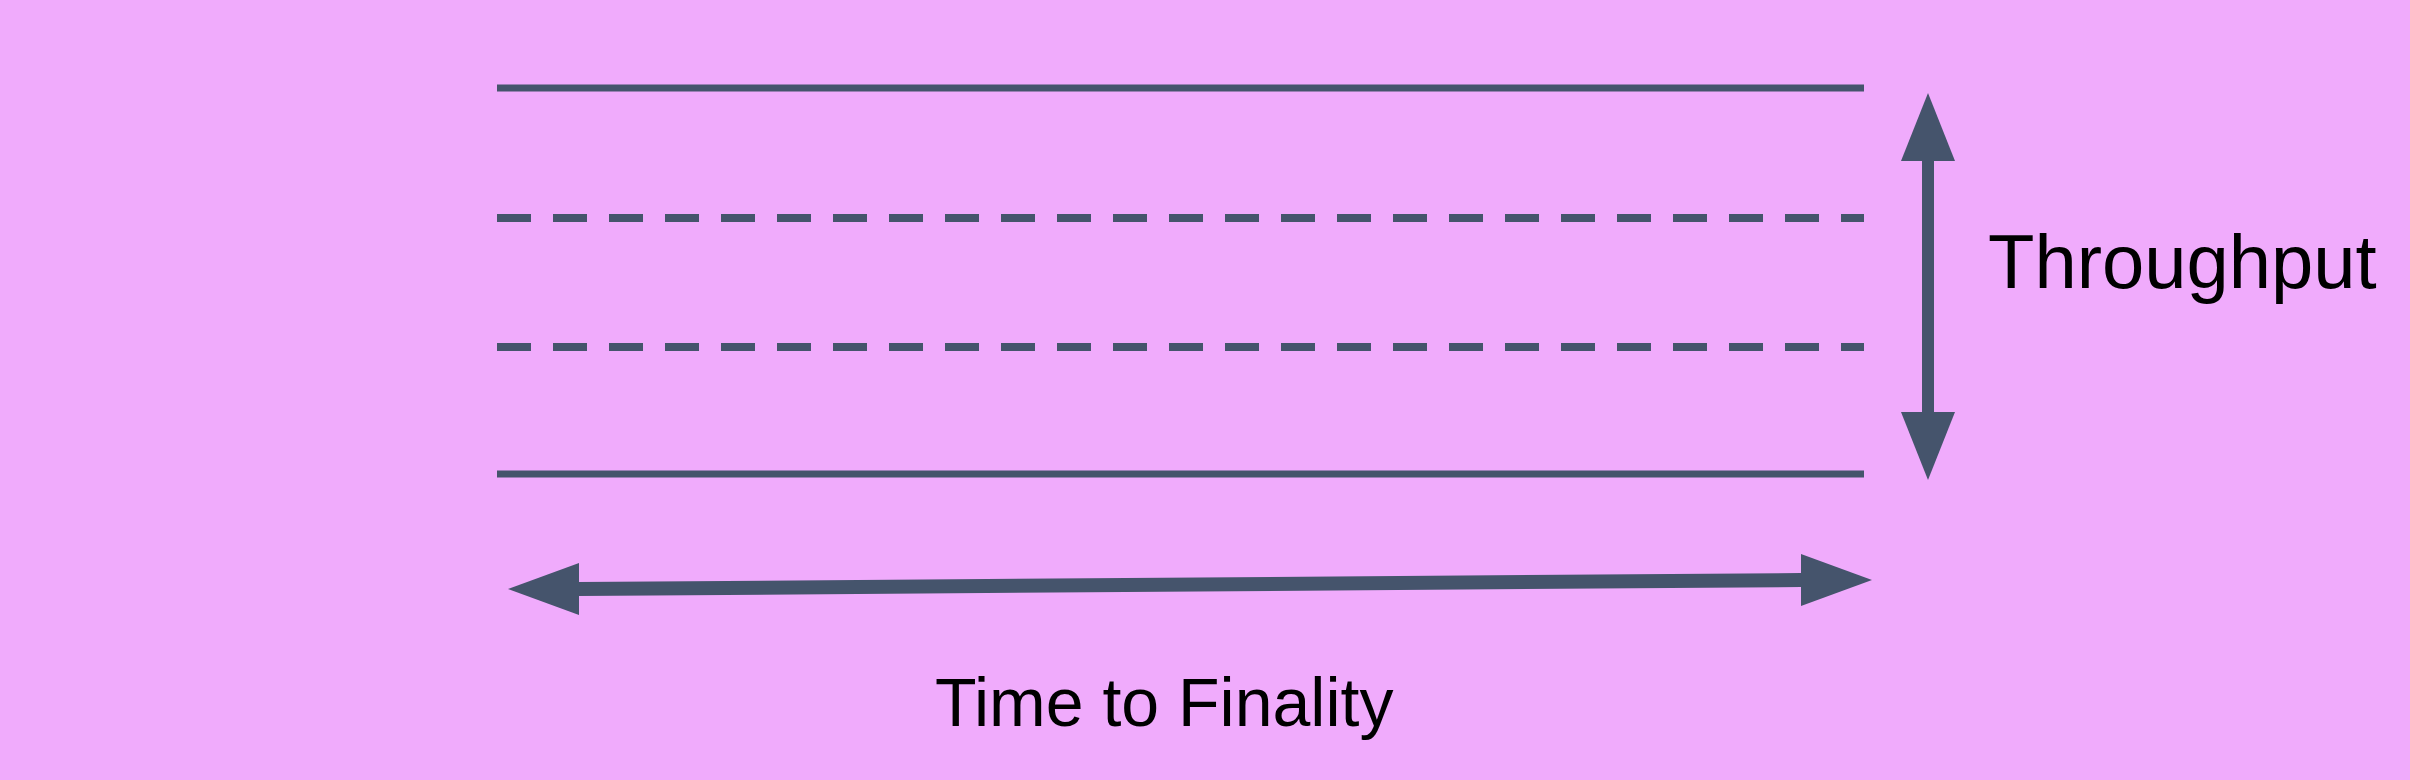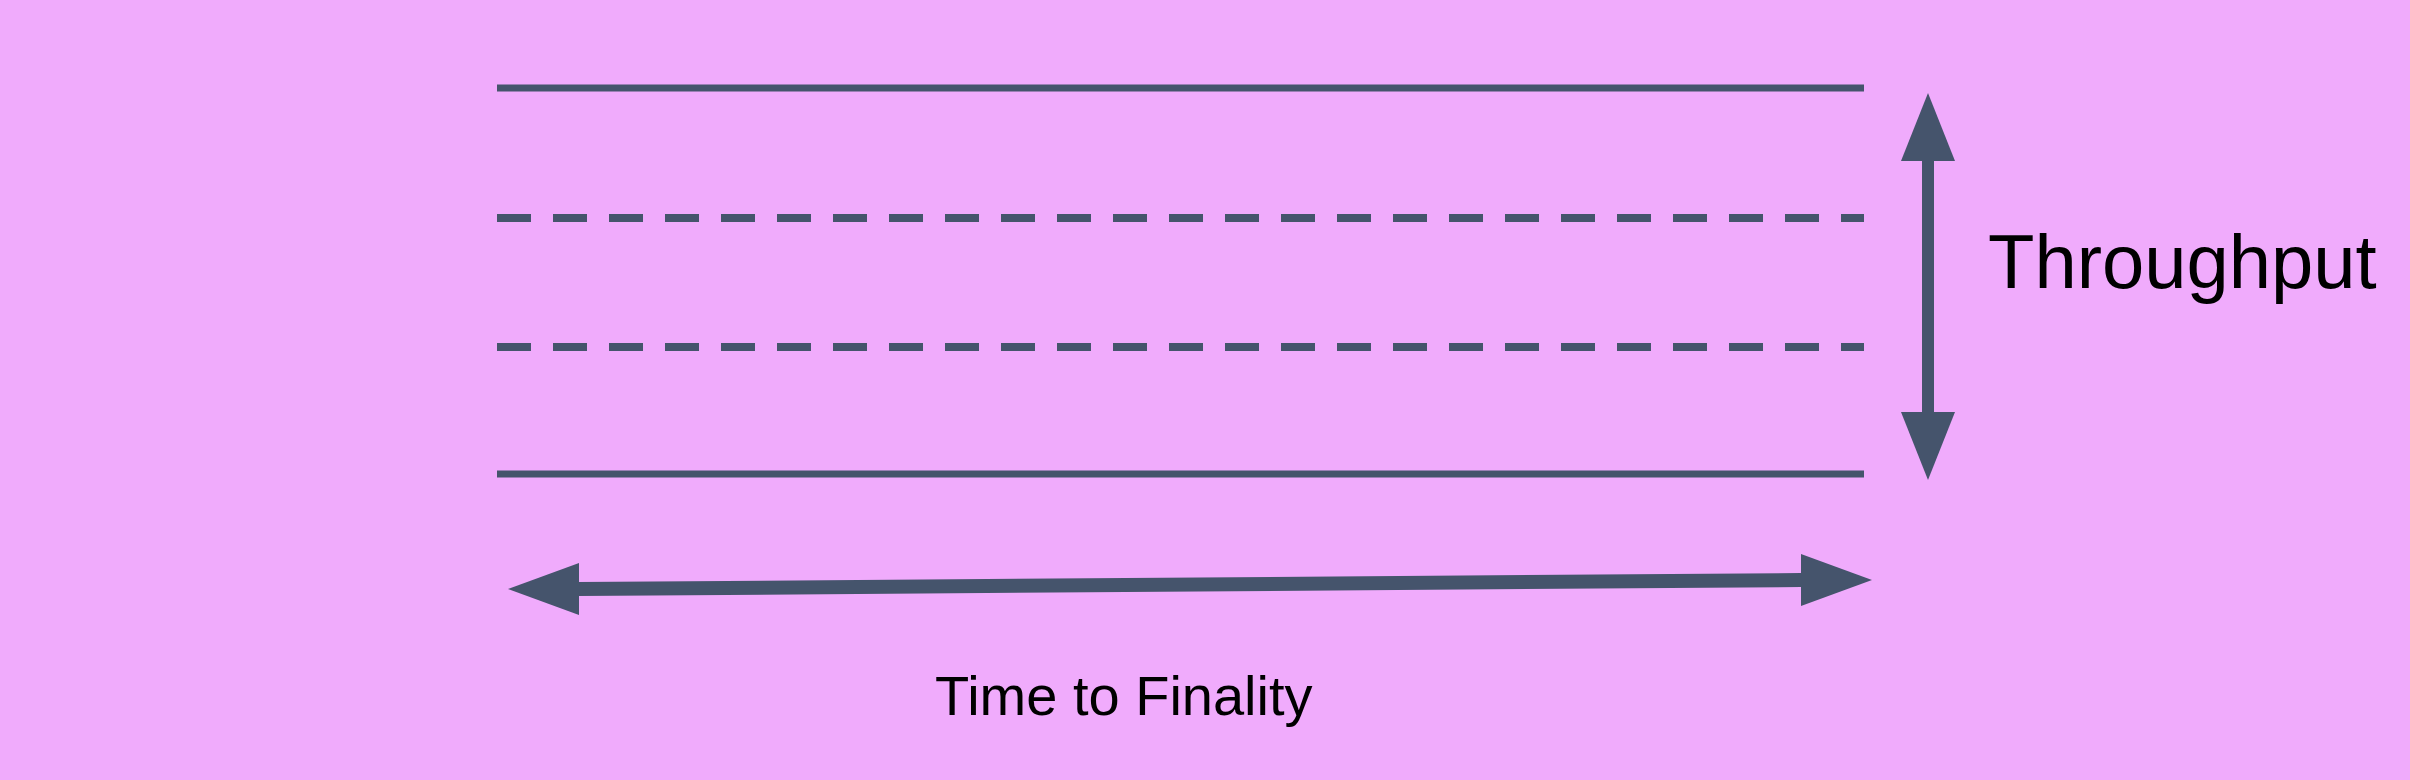--- a/index.html
+++ b/index.html
@@ -34,21 +34,21 @@
     line-height: 1;
   }
   #throughput-label {
     left: 1988px;
     top: 224px;
     font-size: 76px;
   }
   #time-to-finality-label {
     left: 935px;
     top: 668px;
-    font-size: 56px;
+    font-size: 68px;
   }
 </style>
 </head>
 <body>
 
 <div id="canvas">
 
   <svg id="diagram-svg" viewBox="0 0 2410 780">
 
     <line x1="497" y1="88" x2="1864" y2="88" stroke="#45546C" stroke-width="7"></line>

